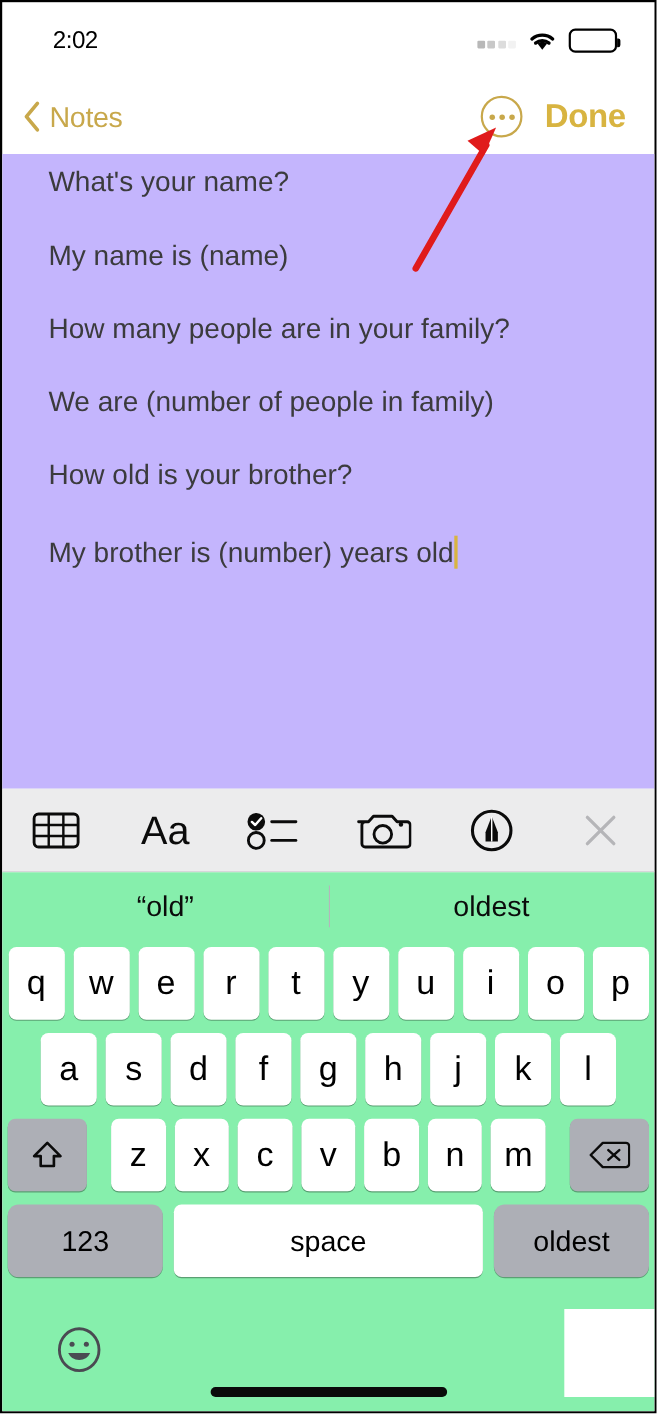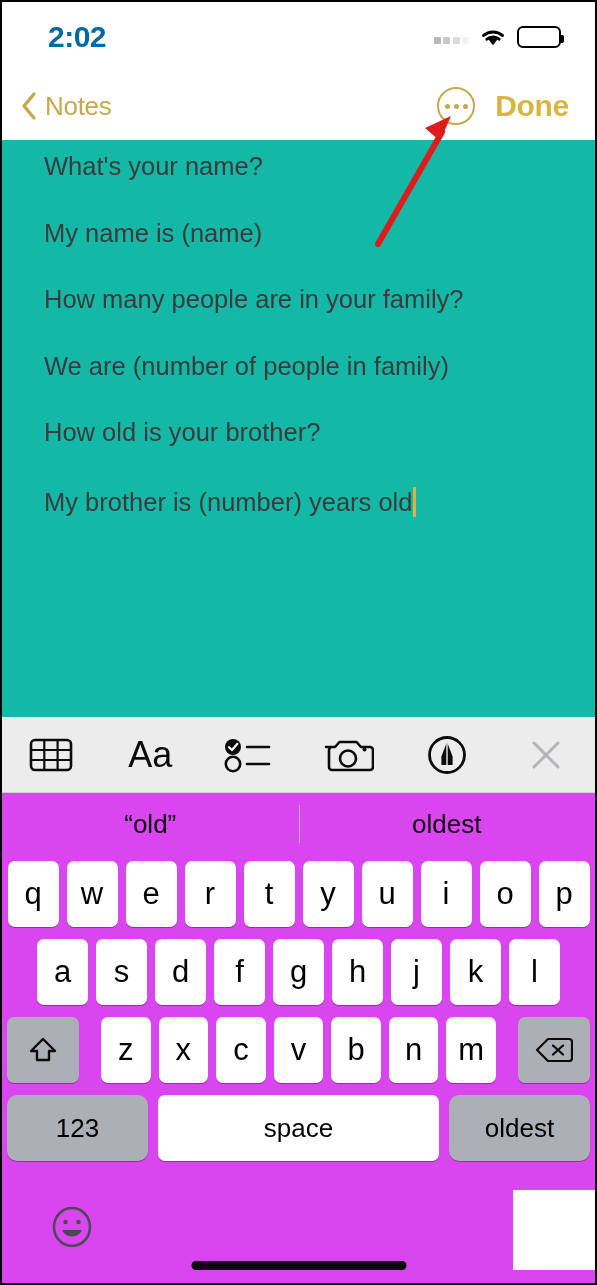--- a/index.html
+++ b/index.html
@@ -17,21 +17,21 @@
     overflow: hidden;
   }
 
   
   #status-bar {
     position: absolute; top: 0; left: 0; right: 0; height: 70px;
     display: flex; align-items: center; justify-content: space-between;
     padding: 0 34px 0 46px;
   }
   #status-time {
-    font-size: 30px; font-weight: 700; color: #0369a1;
+    font-size: 22px; font-weight: 400; color: #000000;
     letter-spacing: -0.5px;
   }
   #status-icons { display: flex; align-items: center; gap: 9px; }
   .sig-dots { display: flex; align-items: flex-end; gap: 2.5px; height: 14px; }
   .sig-dots i { display: block; width: 7px; background: #cfcfcf; border-radius: 1px; }
   .sig-dots i:nth-child(1) { height: 7px; background: #b8b8b8; }
   .sig-dots i:nth-child(2) { height: 7px; background: #c8c8c8; }
   .sig-dots i:nth-child(3) { height: 7px; background: #dcdcdc; }
   .sig-dots i:nth-child(4) { height: 7px; background: #f2f2f2; }
   .wifi-ic { width: 30px; height: 22px; }
@@ -69,21 +69,21 @@
   }
   #done-button {
     font-size: 30px; font-weight: 600; color: #d8b441;
     letter-spacing: -0.3px; cursor: pointer;
   }
 
   
   #note-body {
     position: absolute; top: 138px; left: 0; right: 0; bottom: 566px;
     padding: 14px 42px 0 42px;
-    background: #14b8a6;
+    background: #c4b5fd;
   }
   .note-line {
     font-size: 25.5px; color: #3b3b3d; line-height: 1.0;
     margin-bottom: 41px; white-space: nowrap; position: relative;
     display: inline-block;
   }
   .note-line-wrap { display: block; }
   #caret {
     display: inline-block; width: 3px; height: 30px;
     background: #d8b441; vertical-align: -6px; margin-left: 1px;
@@ -103,21 +103,21 @@
     border-bottom: 1px solid #d0d0d4;
   }
   .tb-item {
     flex: 1; display: flex; align-items: center; justify-content: center;
     height: 100%; cursor: pointer;
   }
 
   
   #keyboard {
     position: absolute; left: 0; right: 0; bottom: 0; height: 490px;
-    background: #d946ef;
+    background: #86efac;
   }
   #predictive-bar {
     height: 62px; display: flex; align-items: stretch;
   }
   .pred-item {
     flex: 1; display: flex; align-items: center; justify-content: center;
     font-size: 26px; color: #0b0b0b; cursor: pointer; position: relative;
   }
   .pred-item + .pred-item::before {
     content: ""; position: absolute; left: 0; top: 12px; bottom: 12px;

